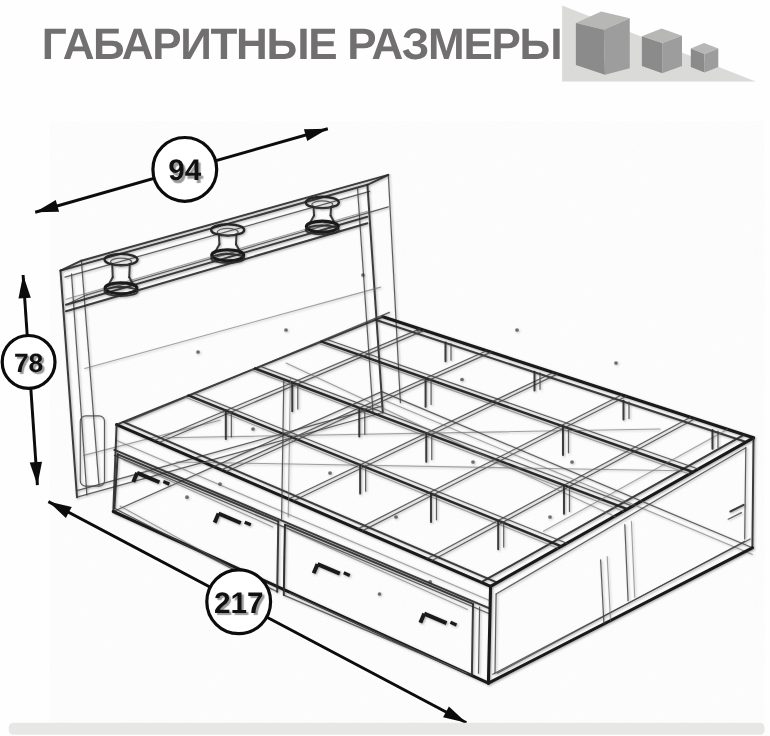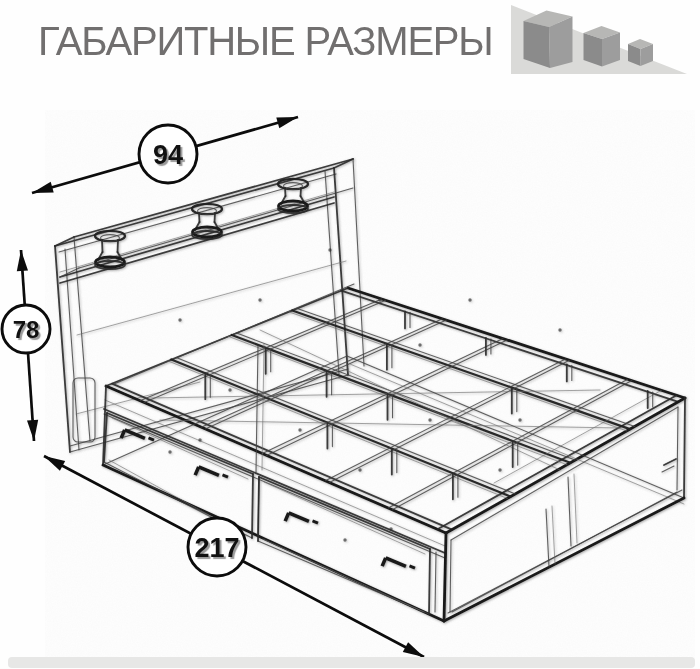--- a/index.html
+++ b/index.html
@@ -1,16 +1,16 @@
 <!DOCTYPE html>
 <html><head><meta charset="utf-8">
 <style>
 html,body{-webkit-font-smoothing:antialiased;margin:0;padding:0;width:700px;height:669px;background:#fefefe;overflow:hidden}
 #wrap{position:relative;width:700px;height:669px;font-family:"Liberation Sans",sans-serif}
-#title{position:absolute;left:38px;top:19px;font-size:40px;font-weight:normal;color:#716f6f;letter-spacing:-1.2px;white-space:nowrap}
+#title{position:absolute;left:38px;top:19px;font-size:40px;font-weight:bold;color:#716f6f;letter-spacing:-1.2px;white-space:nowrap}
 svg{position:absolute;left:0;top:0}
 .num{text-shadow:2px 2px 1px #999}
 </style></head>
 <body>
 <div id="wrap">
 
 <div id="title">ГАБАРИТНЫЕ РАЗМЕРЫ</div>
 
 <svg width="700" height="669" viewBox="0 0 700 669" xmlns="http://www.w3.org/2000/svg">
 <style>

